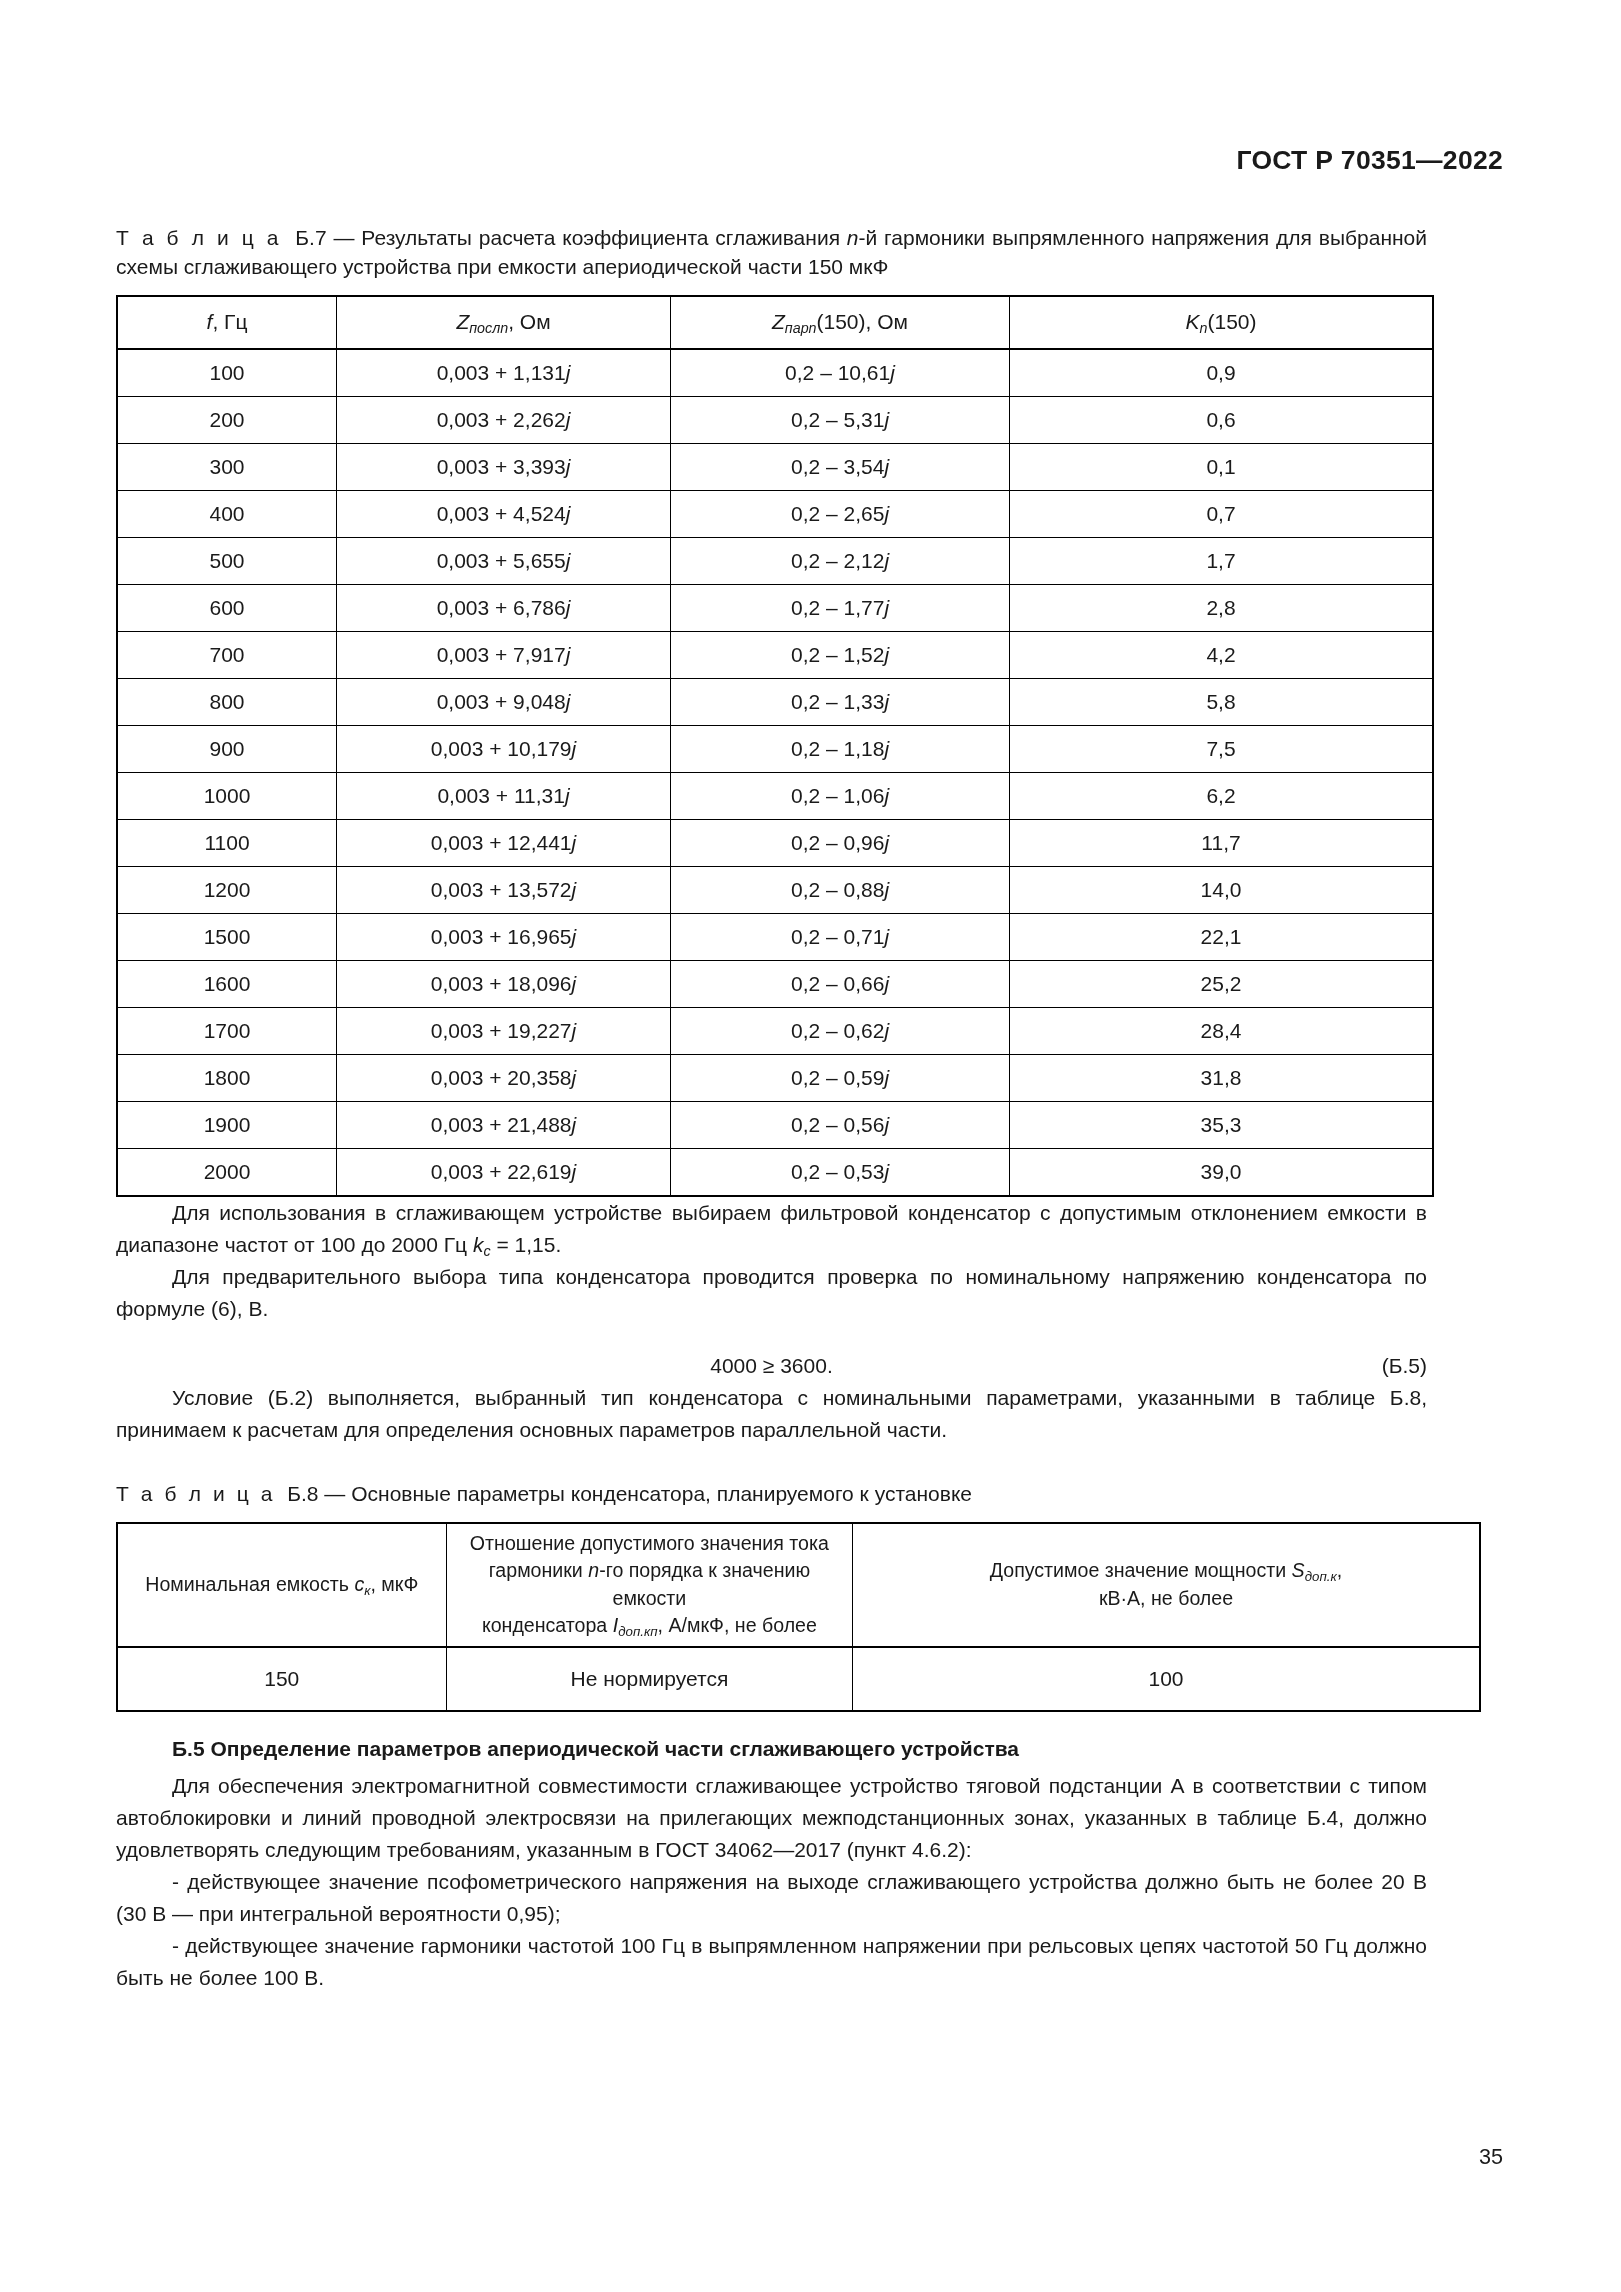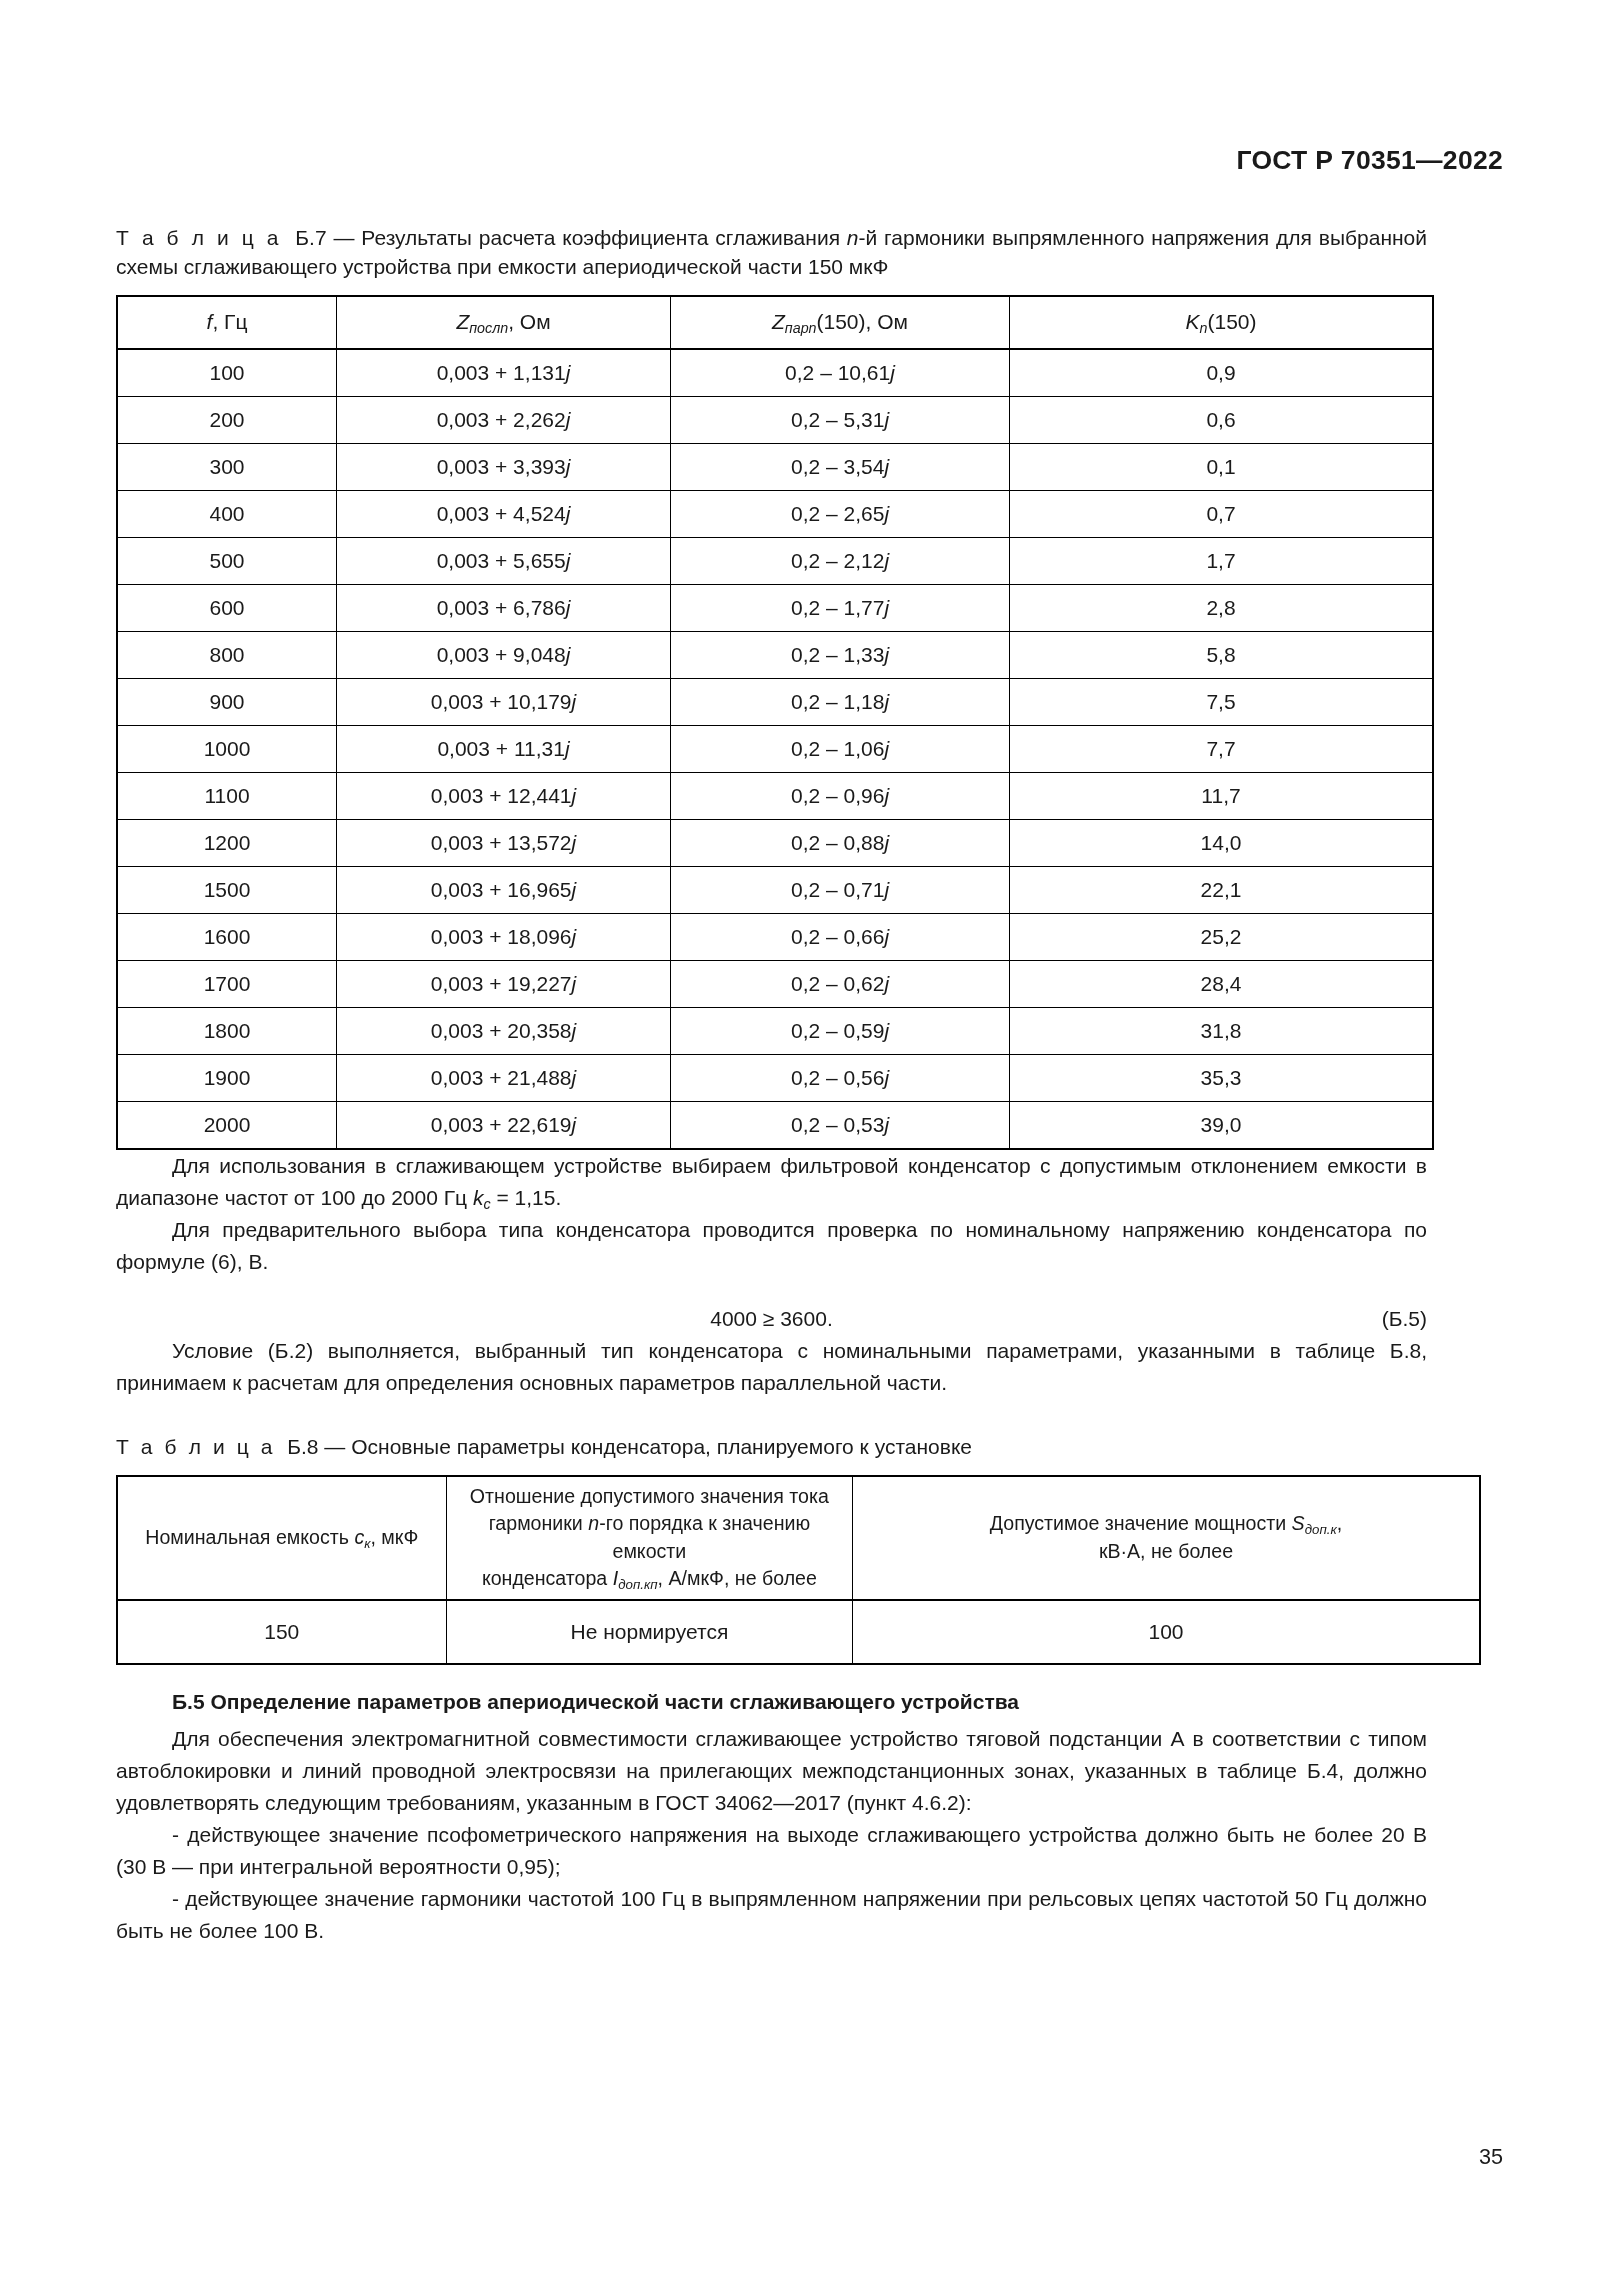--- a/index.html
+++ b/index.html
@@ -201,36 +201,42 @@
             <td class="c3">0,2 – 2,12<i>j</i></td>
             <td class="c4">1,7</td>
           </tr>
           <tr>
             <td class="c1">600</td>
             <td class="c2">0,003 + 6,786<i>j</i></td>
             <td class="c3">0,2 – 1,77<i>j</i></td>
             <td class="c4">2,8</td>
           </tr>
           <tr>
+            <td class="c1">700</td>
+            <td class="c2">0,003 + 7,917<i>j</i></td>
+            <td class="c3">0,2 – 1,52<i>j</i></td>
+            <td class="c4">4,2</td>
+          </tr>
+          <tr>
             <td class="c1">800</td>
             <td class="c2">0,003 + 9,048<i>j</i></td>
             <td class="c3">0,2 – 1,33<i>j</i></td>
             <td class="c4">5,8</td>
           </tr>
           <tr>
             <td class="c1">900</td>
             <td class="c2">0,003 + 10,179<i>j</i></td>
             <td class="c3">0,2 – 1,18<i>j</i></td>
             <td class="c4">7,5</td>
           </tr>
           <tr>
             <td class="c1">1000</td>
             <td class="c2">0,003 + 11,31<i>j</i></td>
             <td class="c3">0,2 – 1,06<i>j</i></td>
-            <td class="c4">7,7</td>
+            <td class="c4">6,2</td>
           </tr>
           <tr>
             <td class="c1">1100</td>
             <td class="c2">0,003 + 12,441<i>j</i></td>
             <td class="c3">0,2 – 0,96<i>j</i></td>
             <td class="c4">11,7</td>
           </tr>
           <tr>
             <td class="c1">1200</td>
             <td class="c2">0,003 + 13,572<i>j</i></td>

